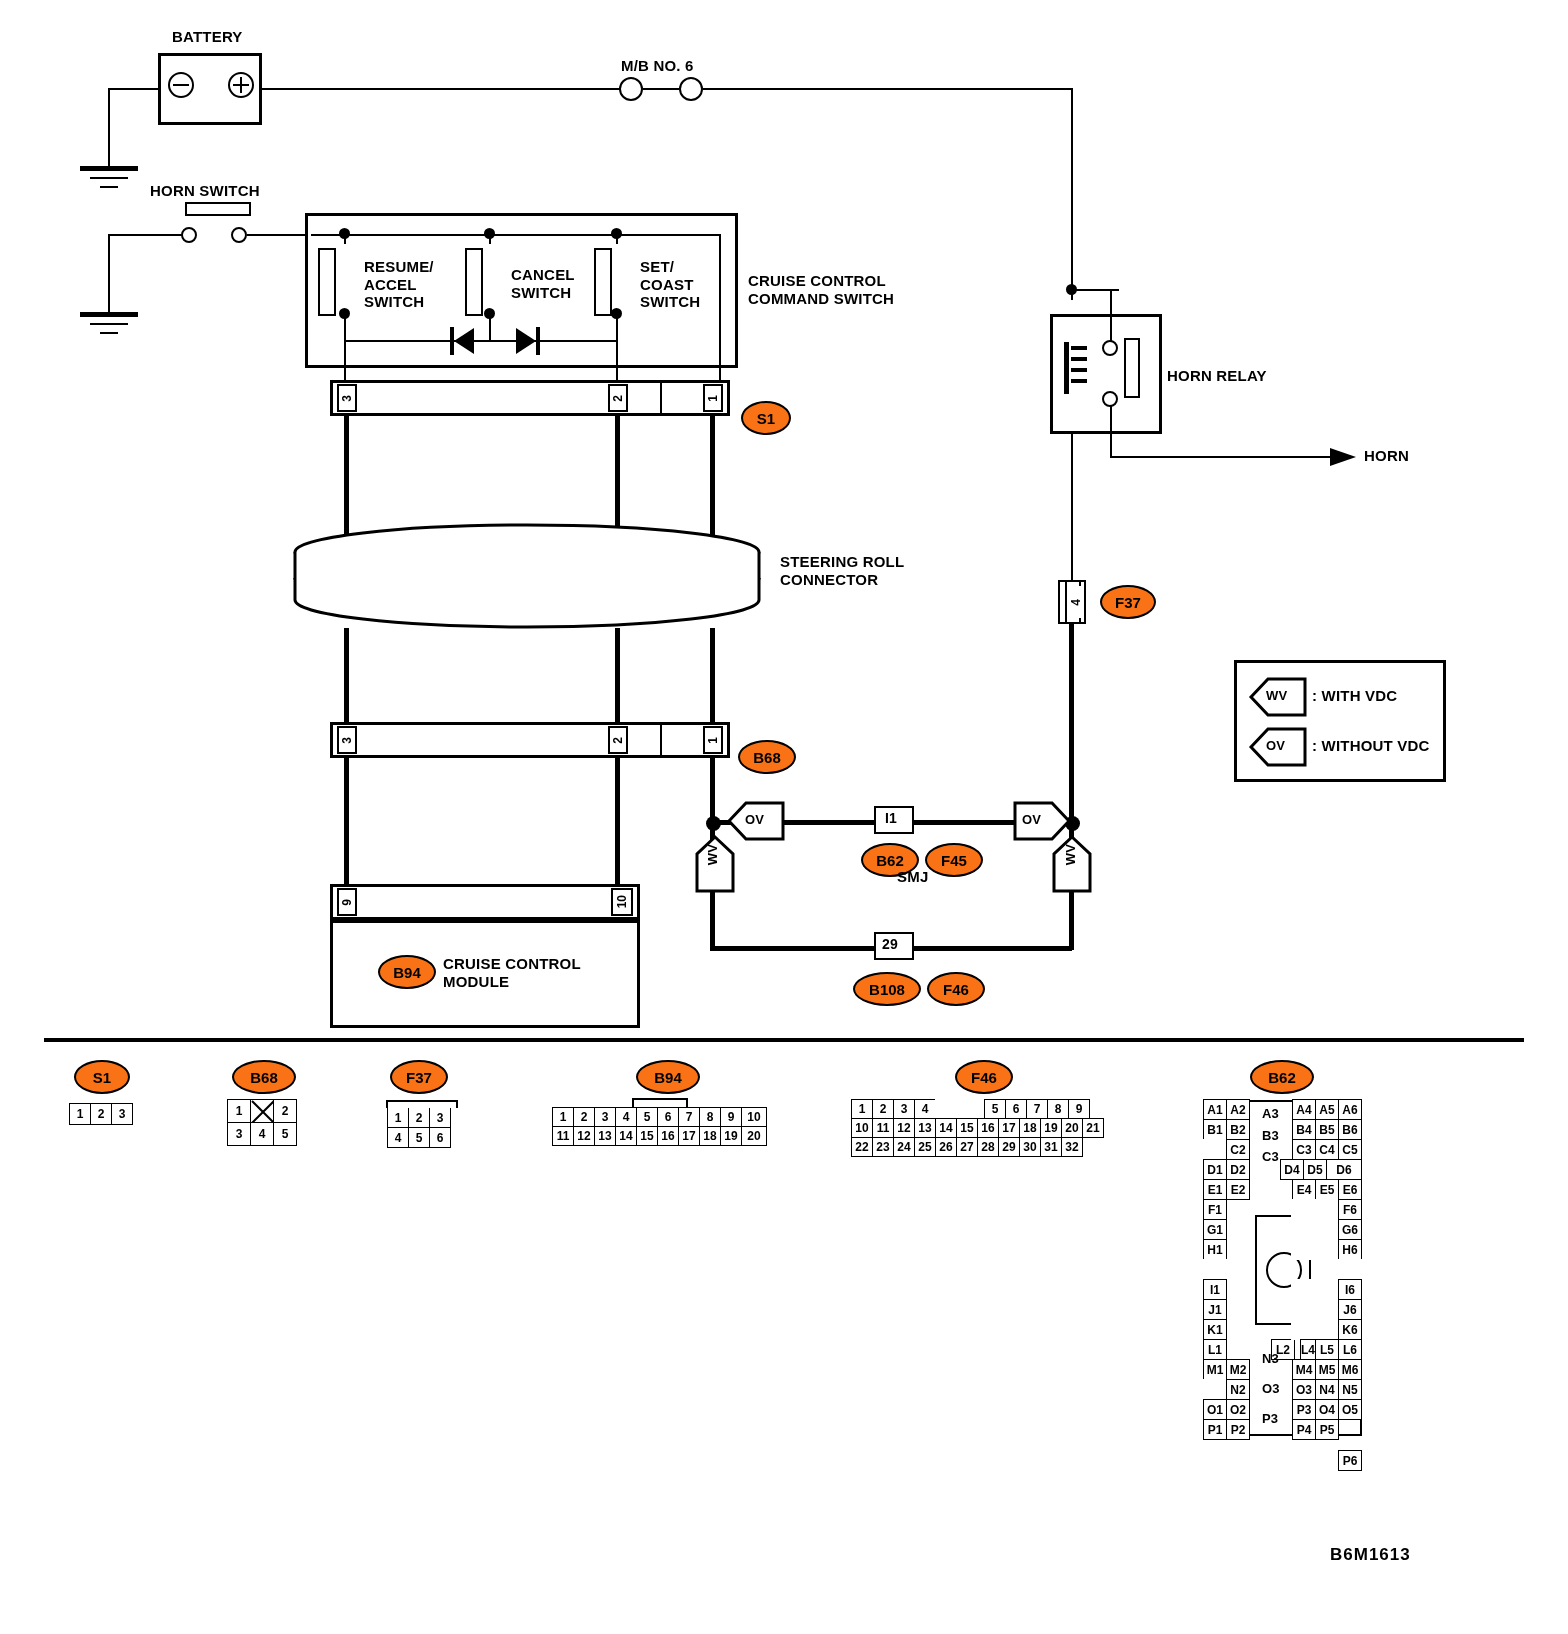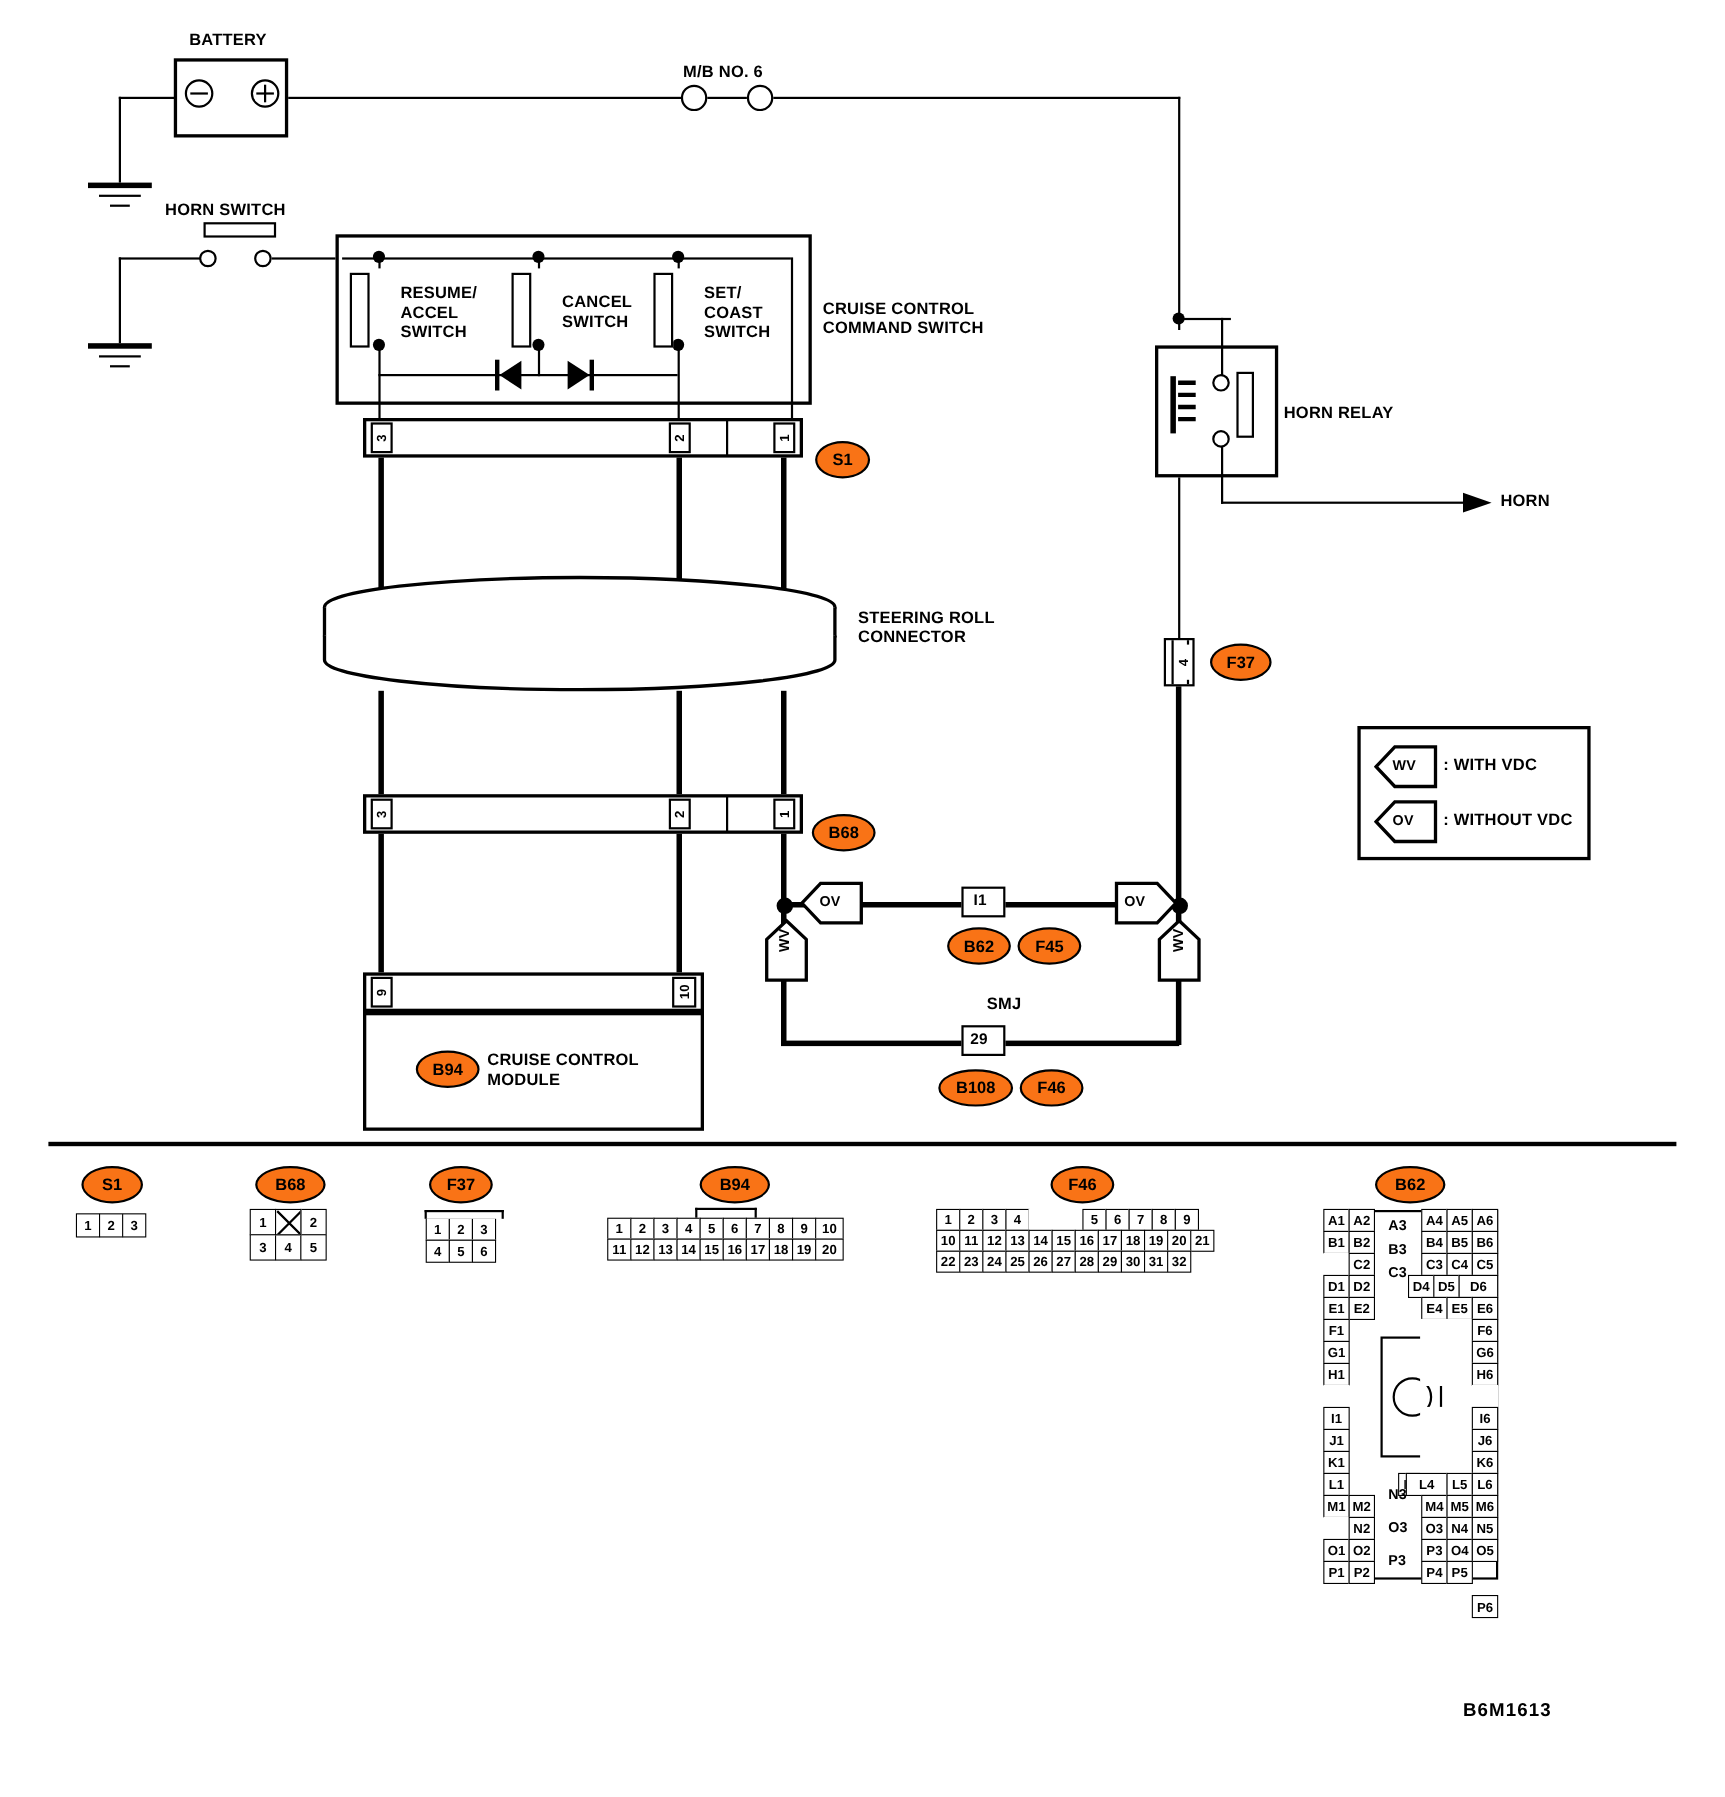--- a/index.html
+++ b/index.html
@@ -224,21 +224,21 @@
 
   <svg style="left:1053px;top:836px;width:38px;height:56px;" viewBox="0 0 38 56">
     <polygon points="19,1 37,18 37,55 1,55 1,18" fill="#fff" stroke="#000" stroke-width="3"></polygon>
   </svg>
   <div class="lbl xs" style="left:1063px;top:844px;font-size:13px;writing-mode:vertical-rl;transform:rotate(180deg);">WV</div>
 
   <div class="box" style="left:874px;top:806px;width:40px;height:28px;"></div>
   <div class="lbl" style="left:885px;top:810px;font-size:14px;">I1</div>
   <div class="ell" style="left:861px;top:843px;width:58px;height:34px;">B62</div>
   <div class="ell" style="left:925px;top:843px;width:58px;height:34px;">F45</div>
-  <div class="lbl" style="left:897px;top:904px;">SMJ</div>
+  <div class="lbl" style="left:897px;top:868px;">SMJ</div>
 
   <div class="box" style="left:874px;top:932px;width:40px;height:28px;"></div>
   <div class="lbl" style="left:882px;top:936px;font-size:14px;">29</div>
   <div class="ell" style="left:853px;top:972px;width:68px;height:34px;">B108</div>
   <div class="ell" style="left:927px;top:972px;width:58px;height:34px;">F46</div>
 
   <div class="boxt" style="left:1234px;top:660px;width:212px;height:122px;"></div>
   <svg style="left:1250px;top:678px;width:56px;height:38px;" viewBox="0 0 56 38">
     <polygon points="1,19 18,1 55,1 55,37 18,37" fill="#fff" stroke="#000" stroke-width="3"></polygon>
   </svg>
@@ -484,21 +484,21 @@
     </div>
     <div class="trow" style="justify-content:flex-end;">
       <div class="cell" style="width:48px;height:21px;border:none;"></div>
       <div class="cell" style="width:24px;height:21px;">J6</div>
     </div>
     <div class="trow" style="justify-content:flex-end;">
       <div class="cell" style="width:48px;height:21px;border:none;"></div>
       <div class="cell" style="width:24px;height:21px;">K6</div>
     </div>
     <div class="trow">
-      <div class="cell" style="width:38px;height:21px;">L4</div>
+      <div class="cell" style="width:16px;height:21px;">L4</div>
       <div class="cell" style="width:24px;height:21px;">L5</div>
       <div class="cell" style="width:24px;height:21px;">L6</div>
     </div>
     <div class="trow">
       <div class="cell" style="width:24px;height:21px;">M4</div>
       <div class="cell" style="width:24px;height:21px;">M5</div>
       <div class="cell" style="width:24px;height:21px;">M6</div>
     </div>
     <div class="trow">
       <div class="cell" style="width:24px;height:21px;">O3</div>

